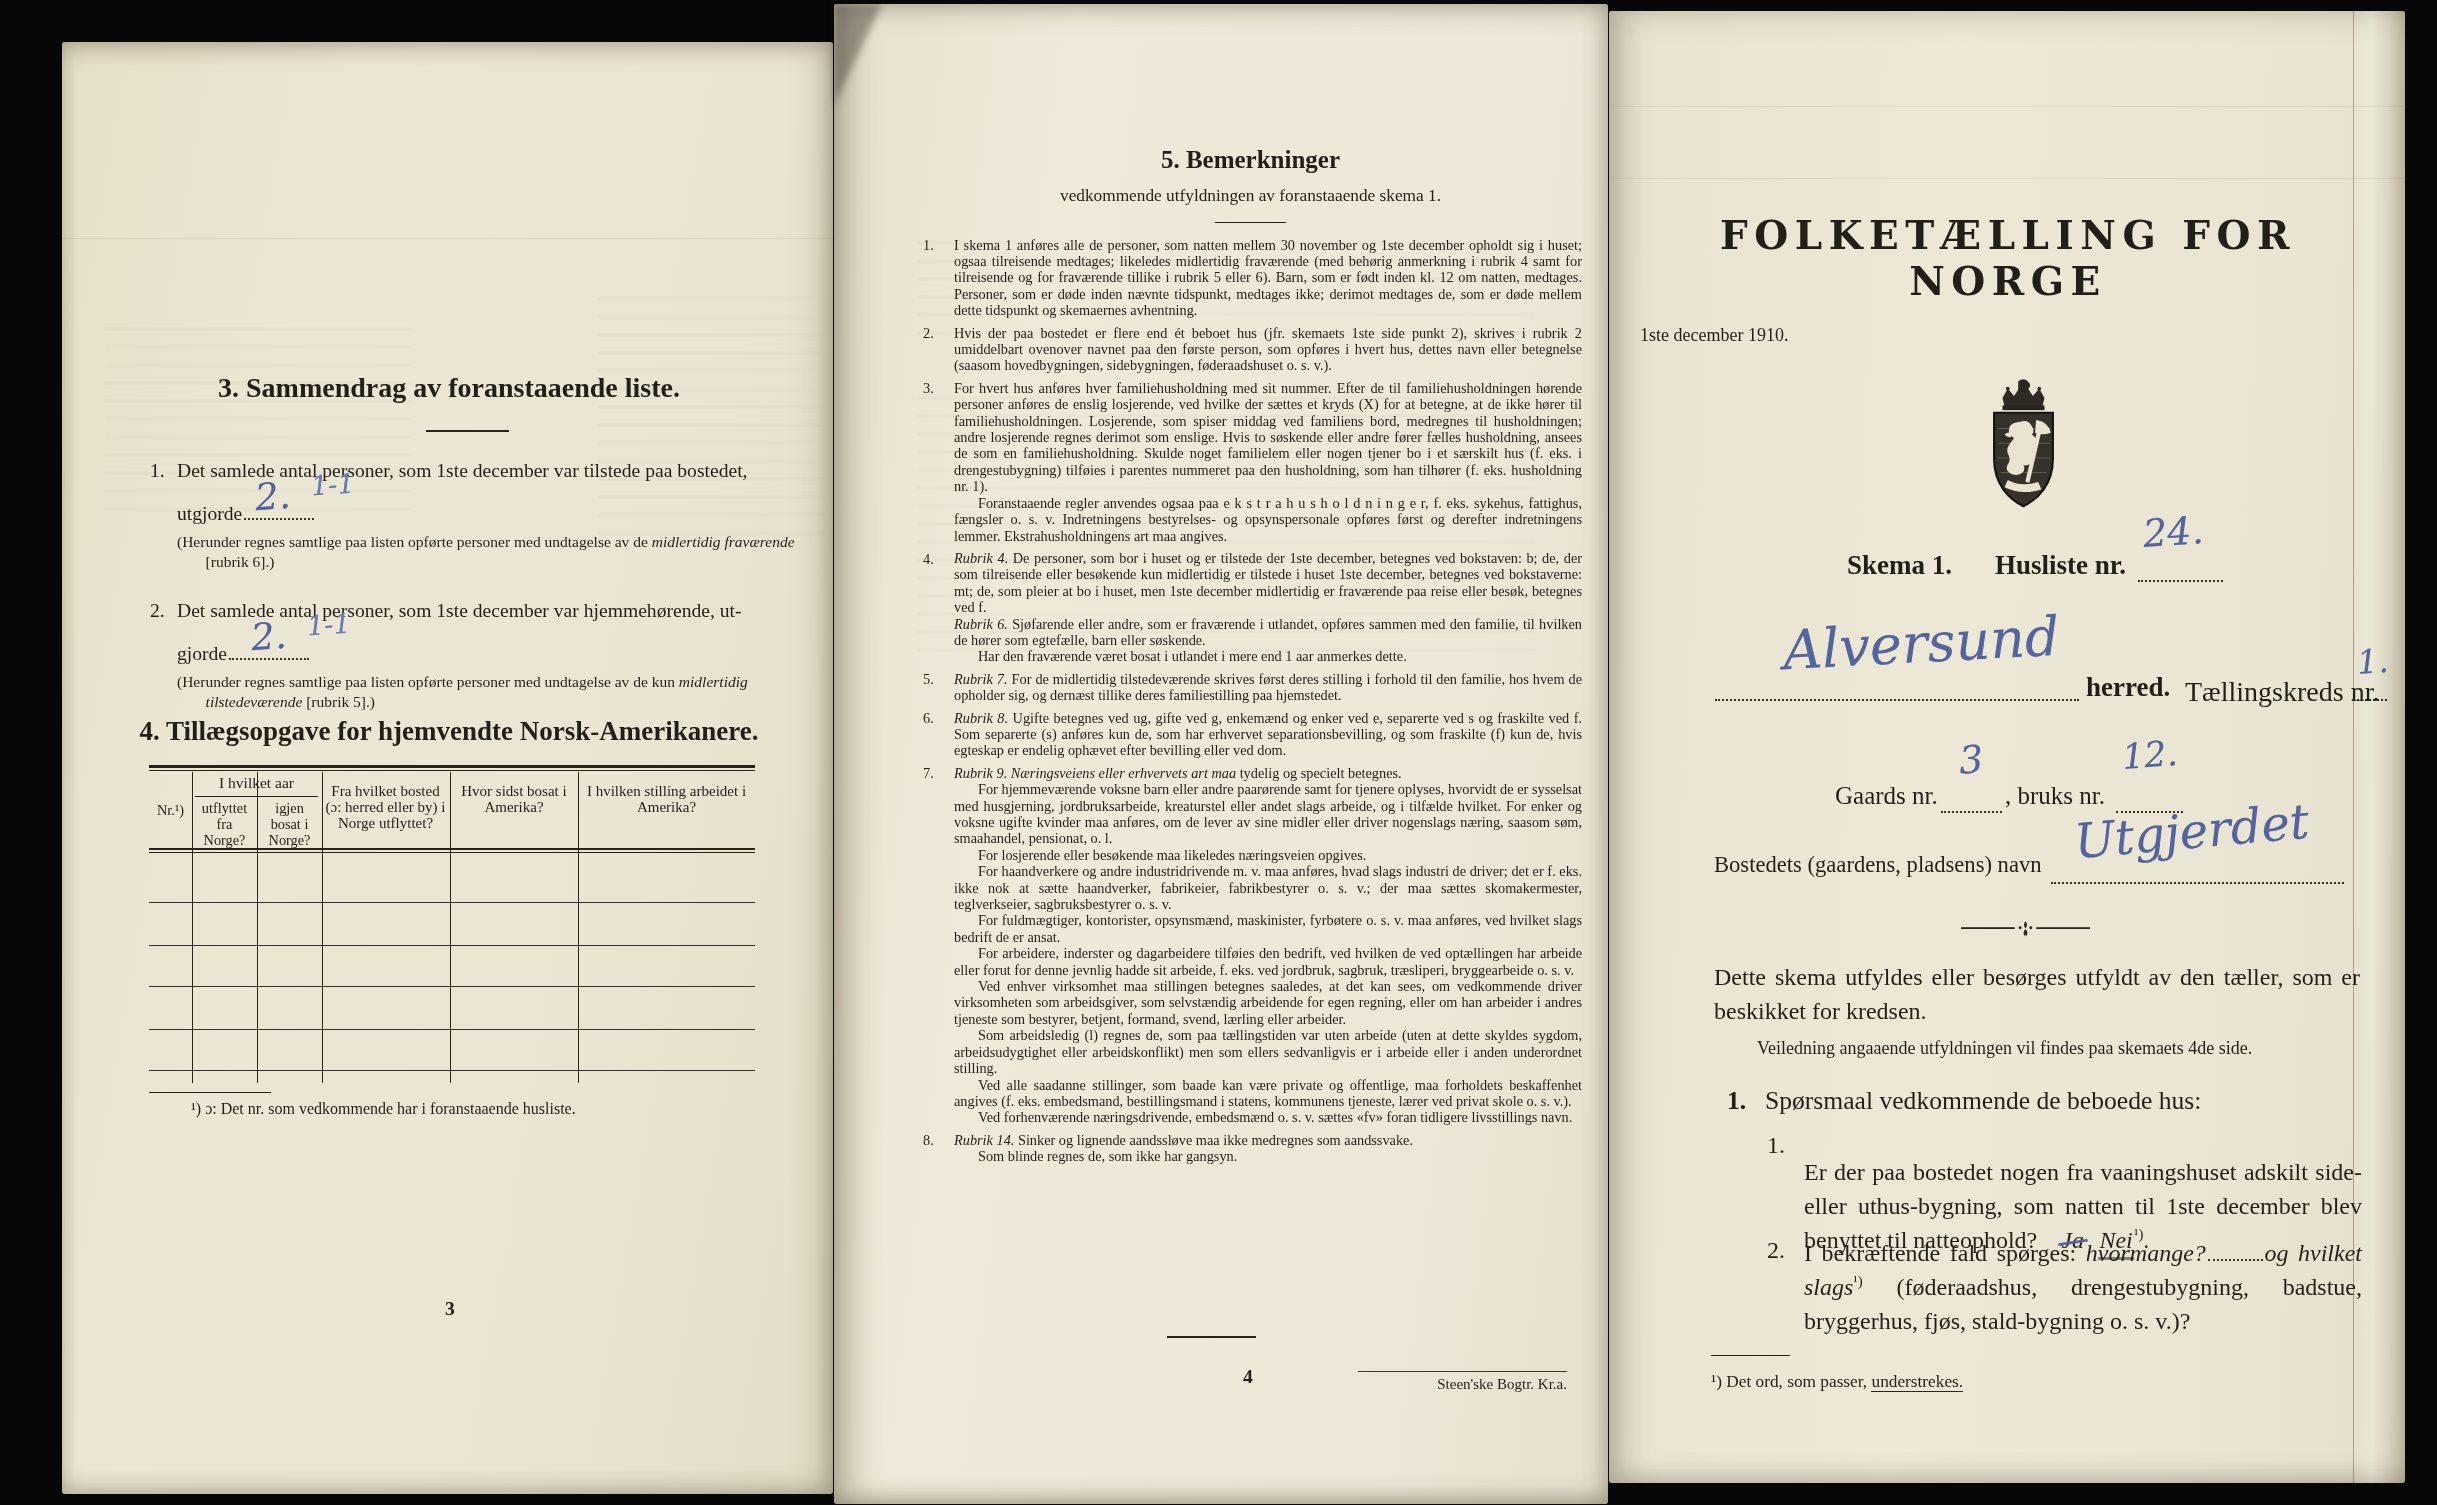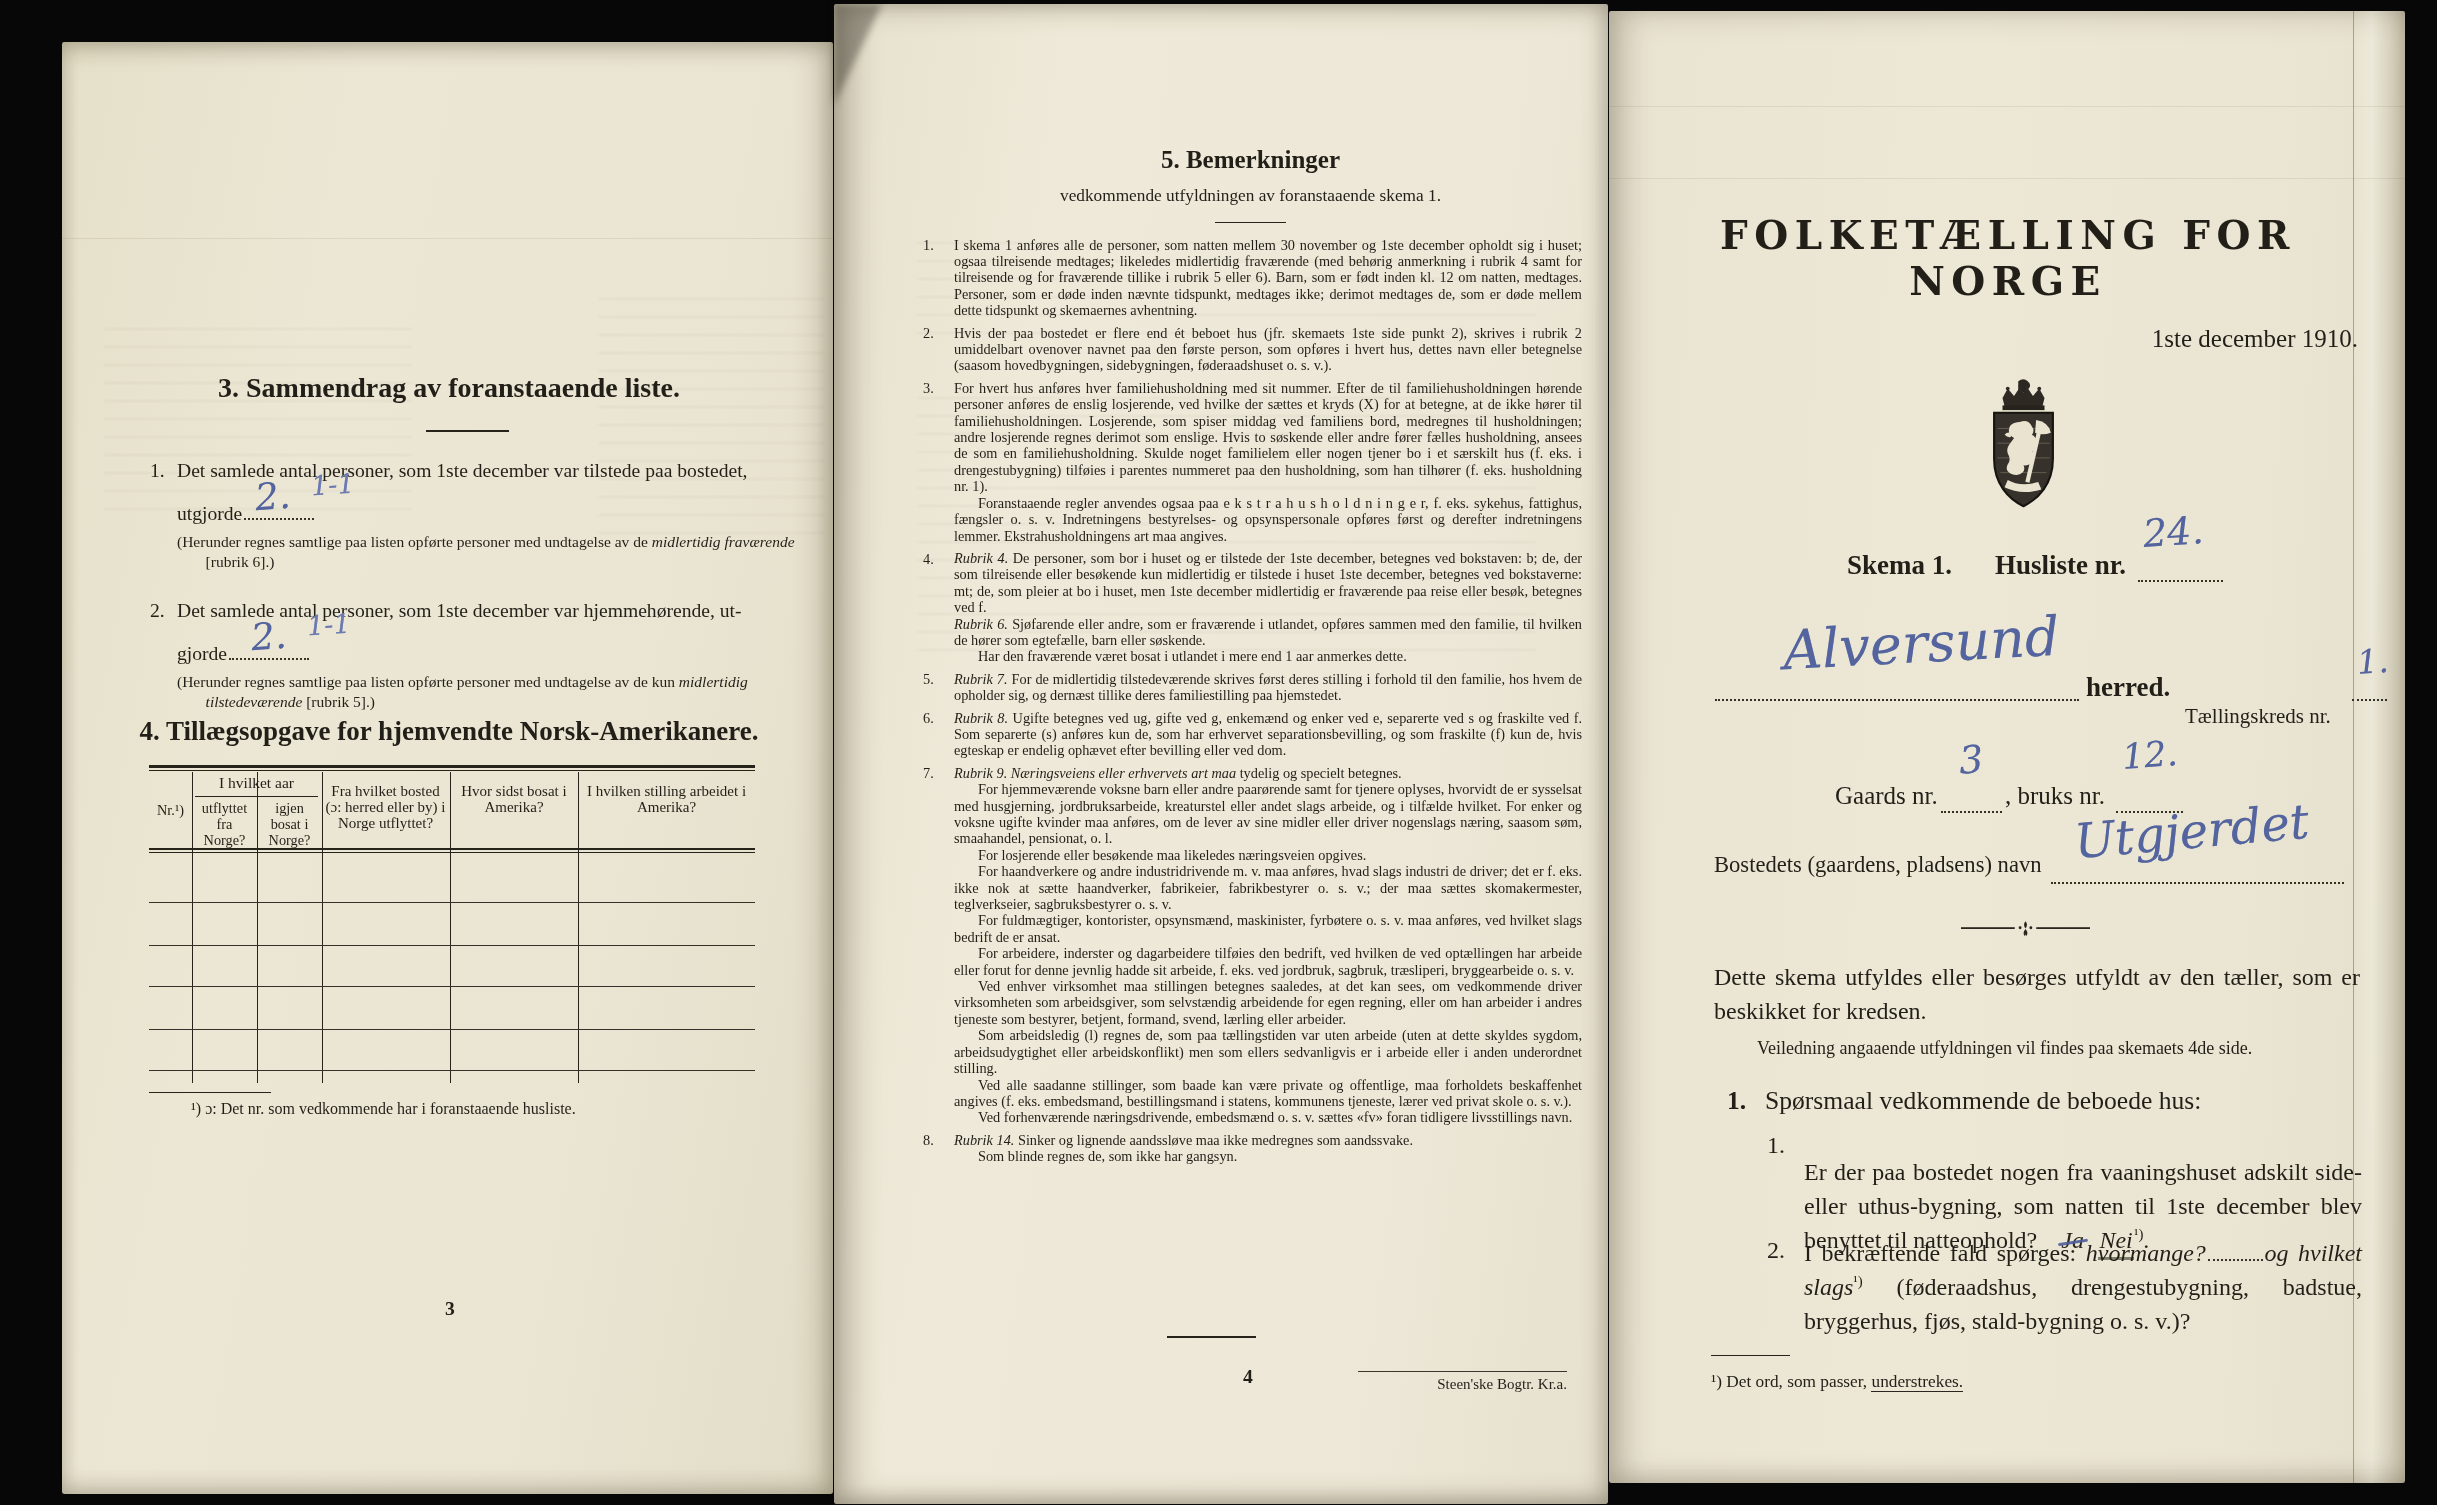--- a/index.html
+++ b/index.html
@@ -48,21 +48,21 @@
   .mlist{position:absolute;}
   .mi{position:relative;margin:0 0 6px 0;}
   .mi .n{position:absolute;left:-31px;top:0.6px;font-size:14.3px;}
   .mi p{margin:0;text-align:justify;font-size:14.3px;line-height:16.4px;}
   .mi p.ind{text-indent:24px;}
   .mi .ld{font-style:italic;}
   .m-title{position:absolute;left:101px;width:631px;text-align:center;font-size:25px;font-weight:bold;}
   .m-sub{position:absolute;left:101px;width:631px;text-align:center;font-size:17.3px;}
   .r-title{position:absolute;left:36px;width:726px;text-align:center;font-size:39px;font-weight:bold;
            font-family:"DejaVu Serif",serif;letter-spacing:6.5px;}
-  .r-date{position:absolute;left:23px;width:726px;text-align:right;font-size:25px;}
+  .r-date{position:absolute;left:31px;width:726px;text-align:left;font-size:18px;}
   .rp{font-size:24px;line-height:34px;}
   .ja-struck{font-style:italic;position:relative;display:inline-block;color:#2a261e;}
   .ja-struck::after{content:"";position:absolute;left:-3px;right:-4.2px;top:54%;height:3px;
       background:#4d5d9a;transform:rotate(-9deg);border-radius:1.8px;opacity:.9;}
   .nei{font-style:italic;display:inline-block;border-bottom:3.6px solid #7e7f6d;padding:0 1.2px 0.6px 1.2px;}
   .gap40{display:inline-block;width:24px;}
   .gap24{display:inline-block;width:14.3px;}
 </style>
 </head>
 <body>
@@ -252,21 +252,21 @@
     </div>
 
     <div class="abs b" style="left:238px;top:539px;font-size:27px">Skema 1.</div>
     <div class="abs b" style="left:386px;top:539px;font-size:27px">Husliste nr.</div>
     <div class="dotline" style="left:529px;top:567px;width:85px"></div>
     <div class="hw" style="left:534px;top:499px;font-size:38px">24.</div>
 
     <div class="dotline" style="left:106px;top:686px;width:364px"></div>
     <div class="hw" style="left:174px;top:601px;font-size:54px;transform:rotate(-3deg)">Alversund</div>
     <div class="abs b" style="left:477px;top:661px;font-size:27px">herred.</div>
-    <div class="abs" style="left:576px;top:693px;font-size:21px">Tællingskreds nr.</div>
+    <div class="abs" style="left:576px;top:665px;font-size:28px">Tællingskreds nr.</div>
     <div class="dotline" style="left:743px;top:686px;width:35px"></div>
     <div class="hw" style="left:748px;top:631px;font-size:33px">1.</div>
 
     <div class="abs" style="left:226px;top:771px;font-size:25px">Gaards nr.</div>
     <div class="dotline" style="left:332px;top:798px;width:61px"></div>
     <div class="hw" style="left:350px;top:727px;font-size:38px">3</div>
     <div class="abs" style="left:396px;top:771px;font-size:25px">,  bruks nr.</div>
     <div class="dotline" style="left:507px;top:798px;width:67px"></div>
     <div class="hw" style="left:513px;top:724px;font-size:35px">12.</div>
 

